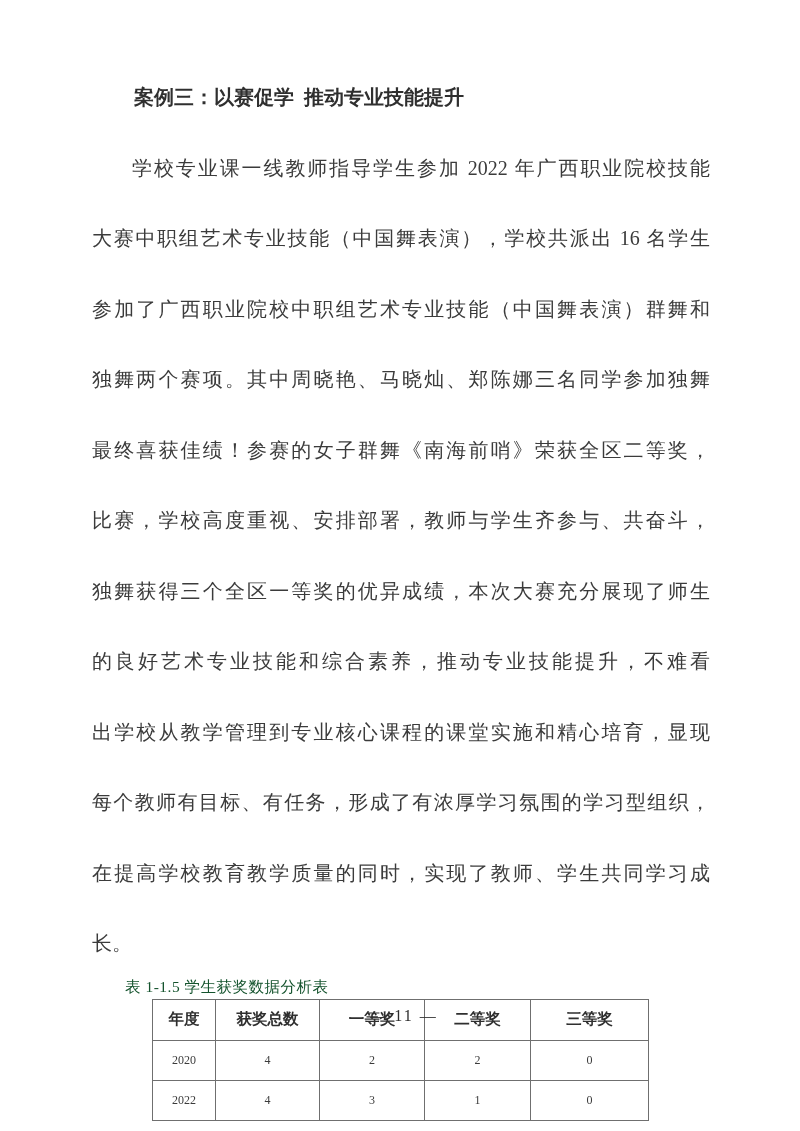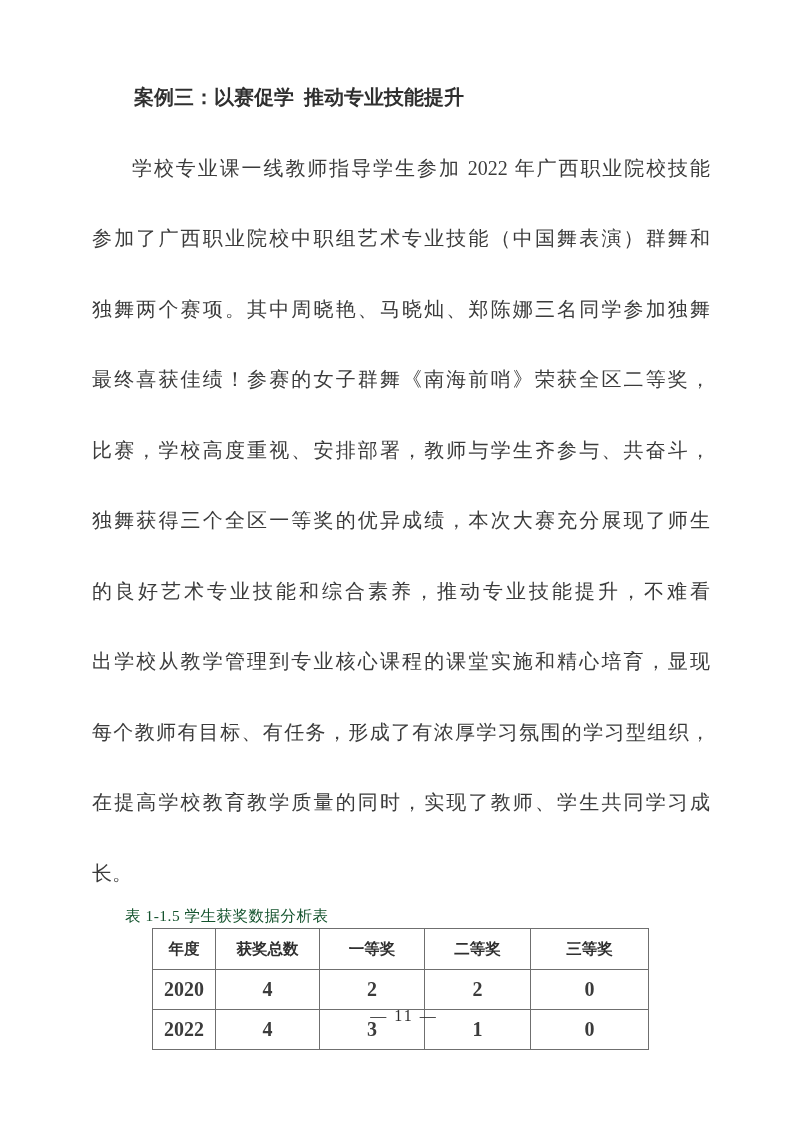--- a/index.html
+++ b/index.html
@@ -78,22 +78,22 @@
     color: #3b3b3b;
   }
   .awards-table th {
     height: 40px;
     font-size: 15.5px;
     font-weight: bold;
     color: #2f2f2f;
   }
   .awards-table td {
     height: 39px;
-    font-size: 20px;
-    font-weight: bold;
+    font-size: 12px;
+    font-weight: normal;
   }
   .page-number {
     position: absolute;
     top: 1007px;
     left: 4px;
     width: 800px;
     text-align: center;
     font-size: 16px;
     color: #2c2c2c;
     letter-spacing: 2px;
@@ -102,20 +102,21 @@
 </head>
 <body>
 
 <div class="page">
   <div class="content">
 
     <div class="heading">案例三：以赛促学  推动专业技能提升</div>
 
     <div class="para">
       <div class="line first">学校专业课一线教师指导学生参加 2022 年广西职业院校技能</div>
+      <div class="line">大赛中职组艺术专业技能（中国舞表演），学校共派出 16 名学生</div>
       <div class="line">参加了广西职业院校中职组艺术专业技能（中国舞表演）群舞和</div>
       <div class="line">独舞两个赛项。其中周晓艳、马晓灿、郑陈娜三名同学参加独舞</div>
       <div class="line">最终喜获佳绩！参赛的女子群舞《南海前哨》荣获全区二等奖，</div>
       <div class="line">比赛，学校高度重视、安排部署，教师与学生齐参与、共奋斗，</div>
       <div class="line">独舞获得三个全区一等奖的优异成绩，本次大赛充分展现了师生</div>
       <div class="line">的良好艺术专业技能和综合素养，推动专业技能提升，不难看</div>
       <div class="line">出学校从教学管理到专业核心课程的课堂实施和精心培育，显现</div>
       <div class="line">每个教师有目标、有任务，形成了有浓厚学习氛围的学习型组织，</div>
       <div class="line">在提高学校教育教学质量的同时，实现了教师、学生共同学习成</div>
       <div class="line last">长。</div>

